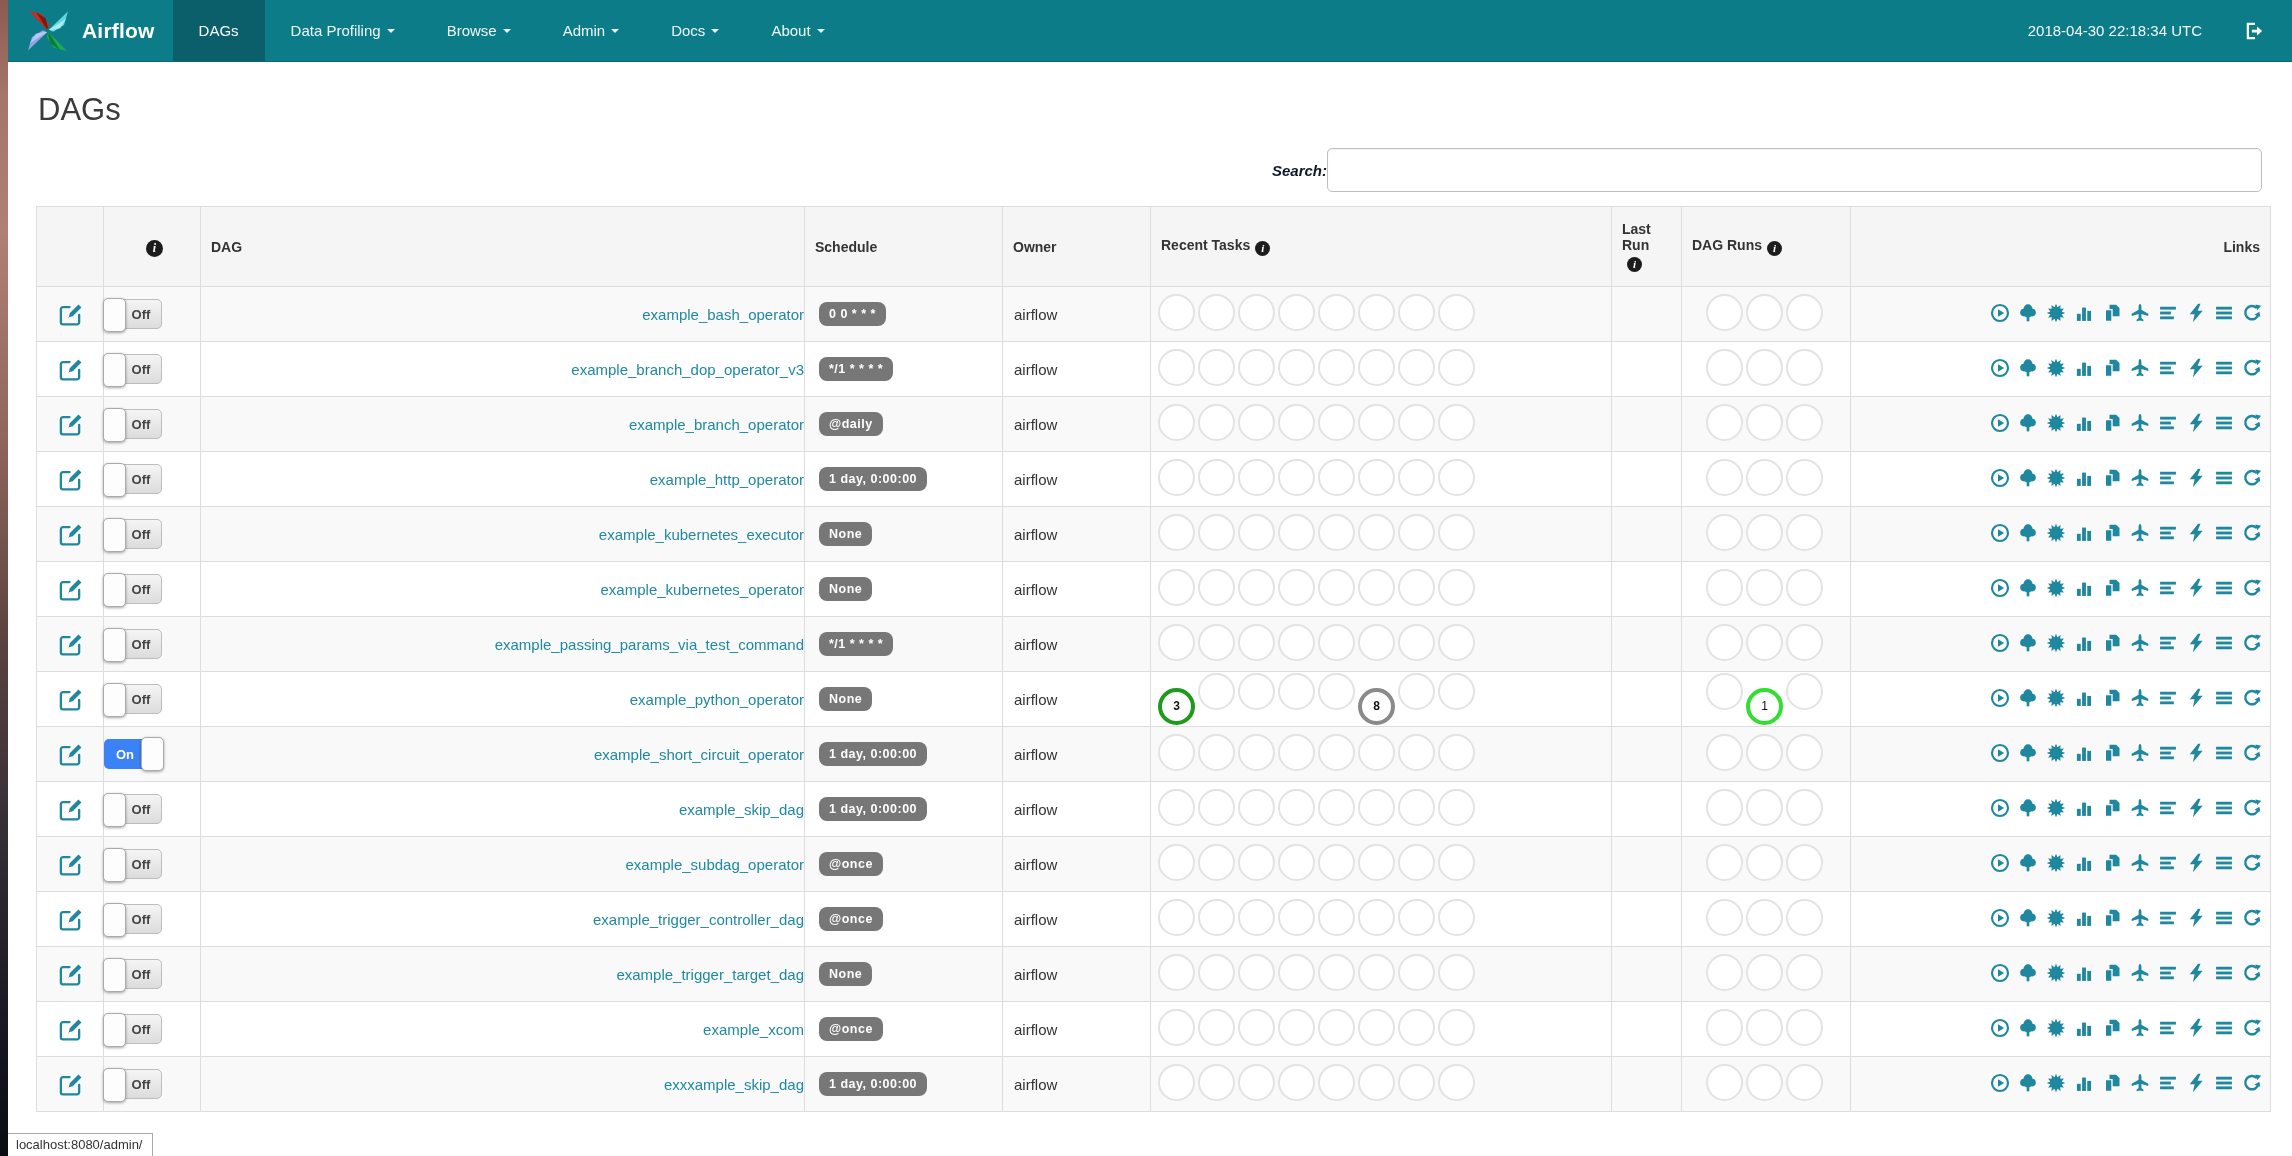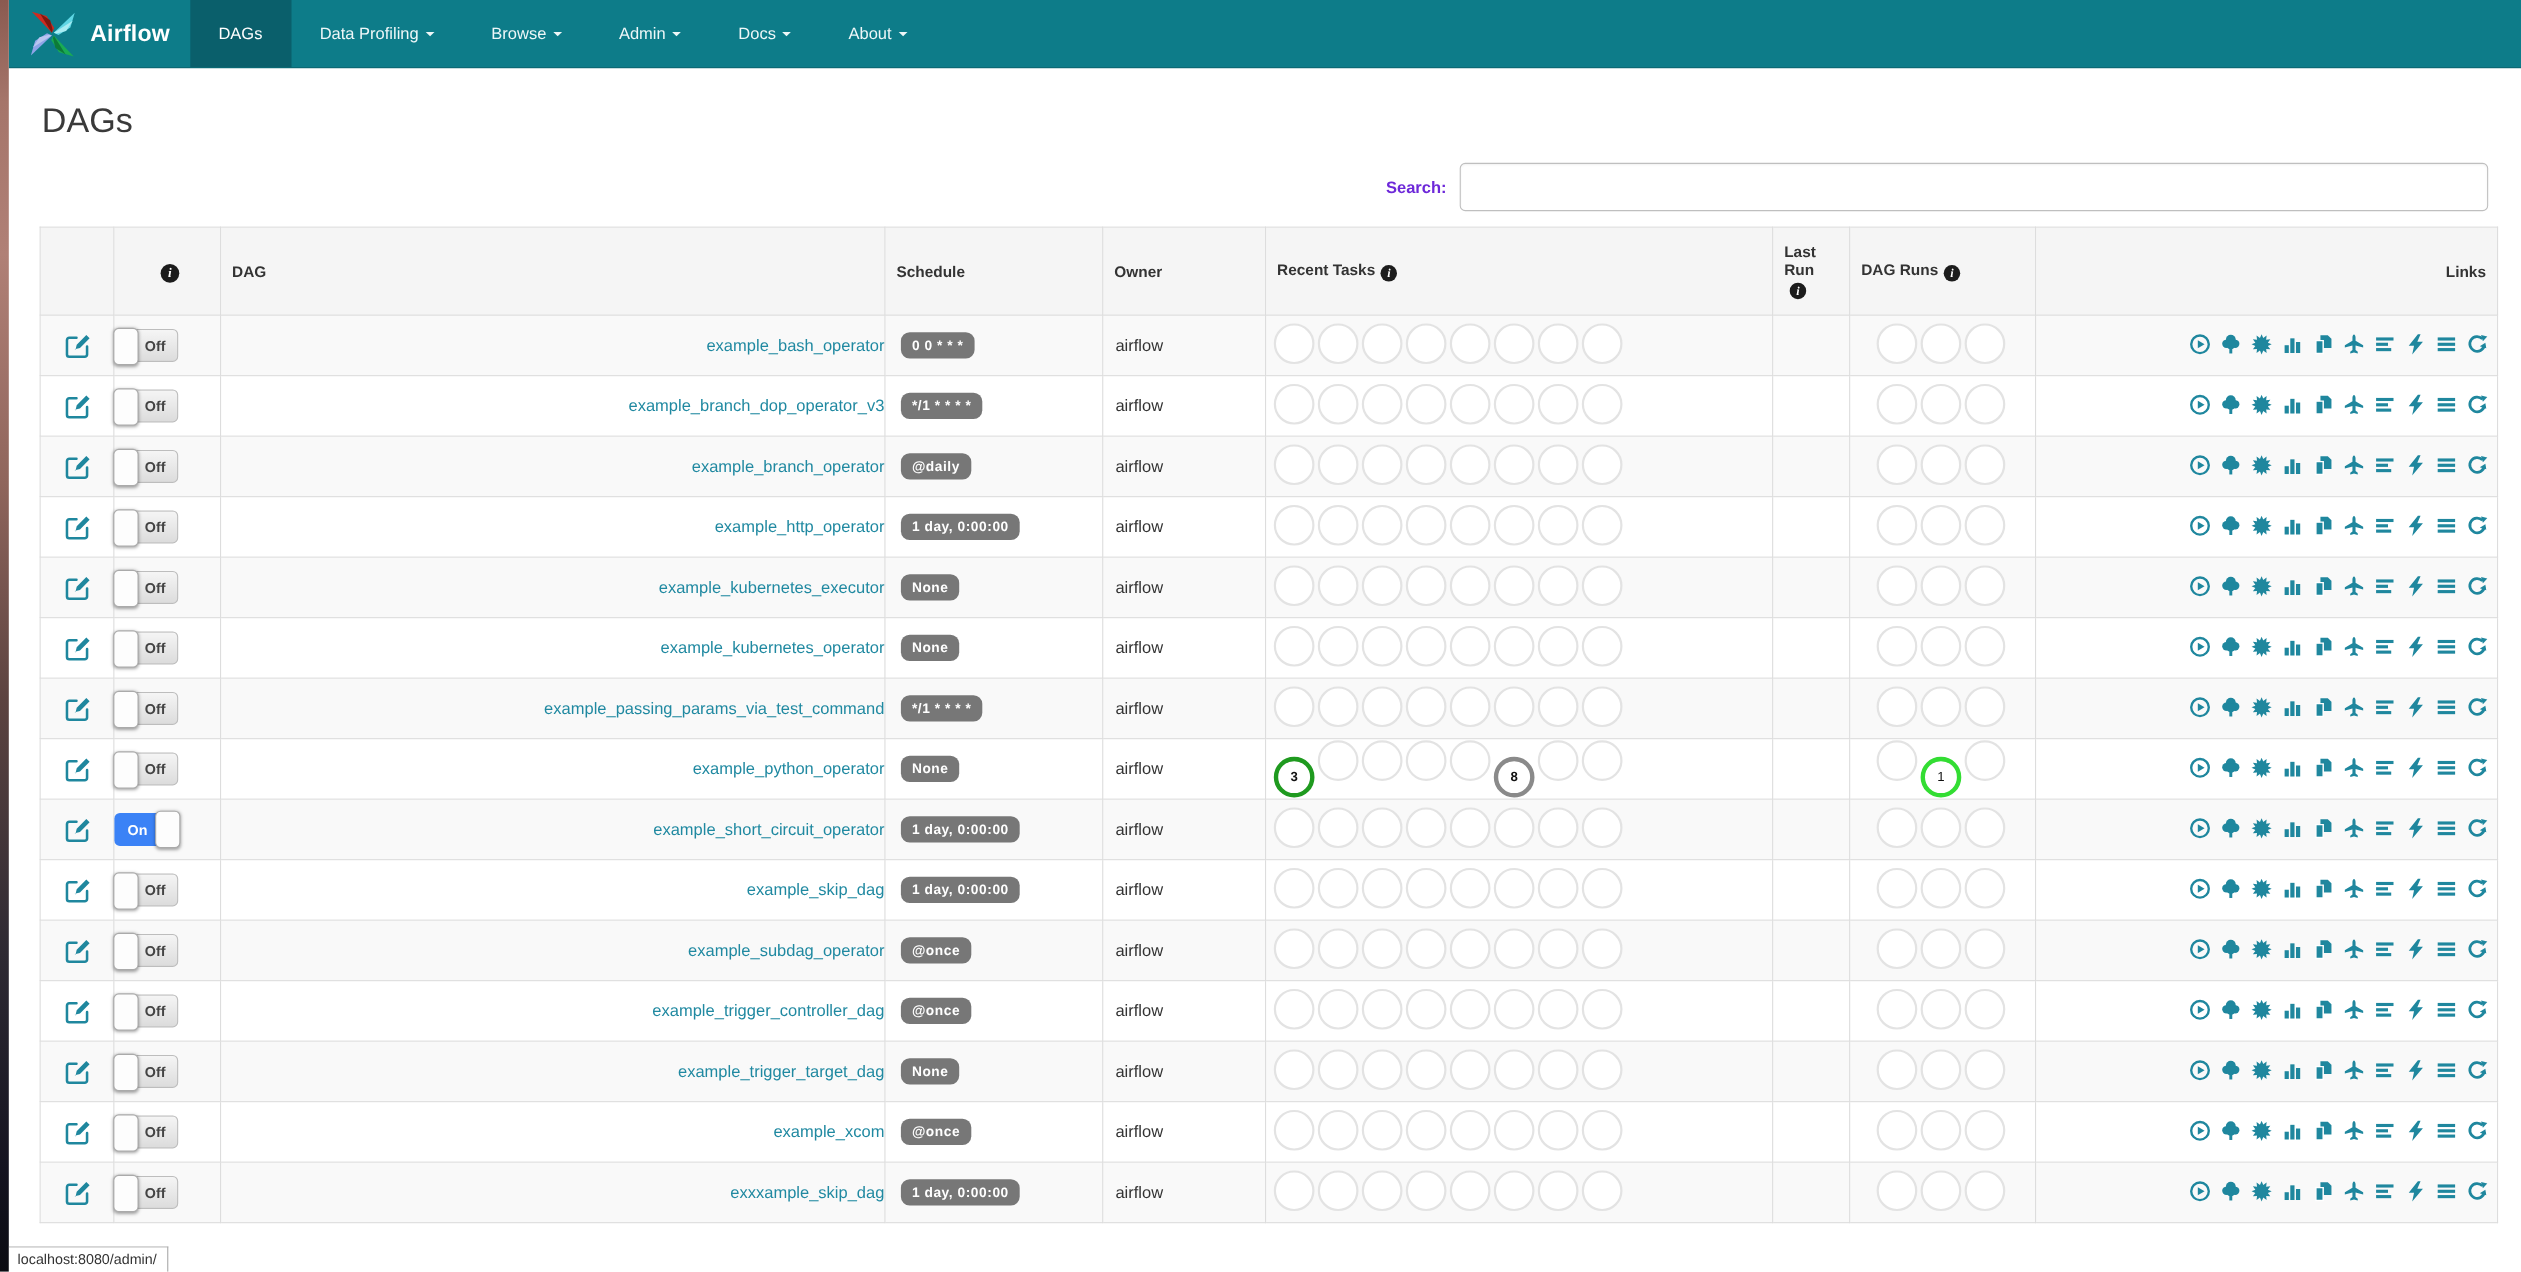--- a/index.html
+++ b/index.html
@@ -27,21 +27,21 @@
            border-left:4px solid transparent; border-right:4px solid transparent;
            border-top:4px solid #eef7f8; }
   .nav-right { margin-left:auto; display:flex; align-items:center; padding-right:26px; }
   .clock { font-size:15px; color:#f2fafb; margin-right:42px; }
   .signout svg { width:22px; height:22px; display:block; }
 
   
   .content { padding:0 30px; }
   .page-title { font-size:31px; font-weight:500; color:#3a3a3a; margin:30px 0 20px; }
   .search-row { display:flex; justify-content:flex-end; align-items:center; margin-bottom:14px; }
-  .search-label { font-size:15px; font-weight:bold; color:#6d28d9; margin-right:12px; }
+  .search-label { font-size:15px; font-weight:bold; color:#0f172a; margin-right:0;font-style:italic; }
   .search-input { width:935px; height:44px; border:1px solid #bfbfbf; border-radius:5px;
                   font-size:15px; padding:0 12px; background:#fff;
                   box-shadow:inset 0 1px 2px rgba(0,0,0,.06); outline:none; }
 
   
   table.dags { border-collapse:collapse; table-layout:fixed; width:2234px; margin-left:-2px;
                background:#fff; font-size:14px; color:#333; }
   table.dags th, table.dags td { border:1px solid #ddd; vertical-align:middle; }
   thead th { height:80px; background:#f5f5f5; font-weight:bold; text-align:left;
              padding:8px 10px; color:#333; }
@@ -144,20 +144,29 @@
   </li>
         <li class="nav-item">
     <span>Docs</span>
     <span class="caret"></span>
   </li>
         <li class="nav-item">
     <span>About</span>
     <span class="caret"></span>
   </li>
       </ul>
+    <div class="nav-right">
+      <span class="clock">2018-04-30 22:18:34 UTC</span>
+      <span class="signout">
+        <svg viewBox="0 0 24 24">
+          <path fill="#ffffff" d="M3 3h9v2.4H5.4v13.2H12V21H3V3z"></path>
+          <path fill="#ffffff" d="M14.2 7.2 19.8 12l-5.6 4.8v-3.3H8.6v-3h5.6V7.2z"></path>
+        </svg>
+      </span>
+    </div>
   </nav>
 
   <div class="content">
     <h2 class="page-title">DAGs</h2>
 
     <div class="search-row">
       <span class="search-label">Search:</span>
       <input class="search-input" type="text" value="" style="">
     </div>
 

